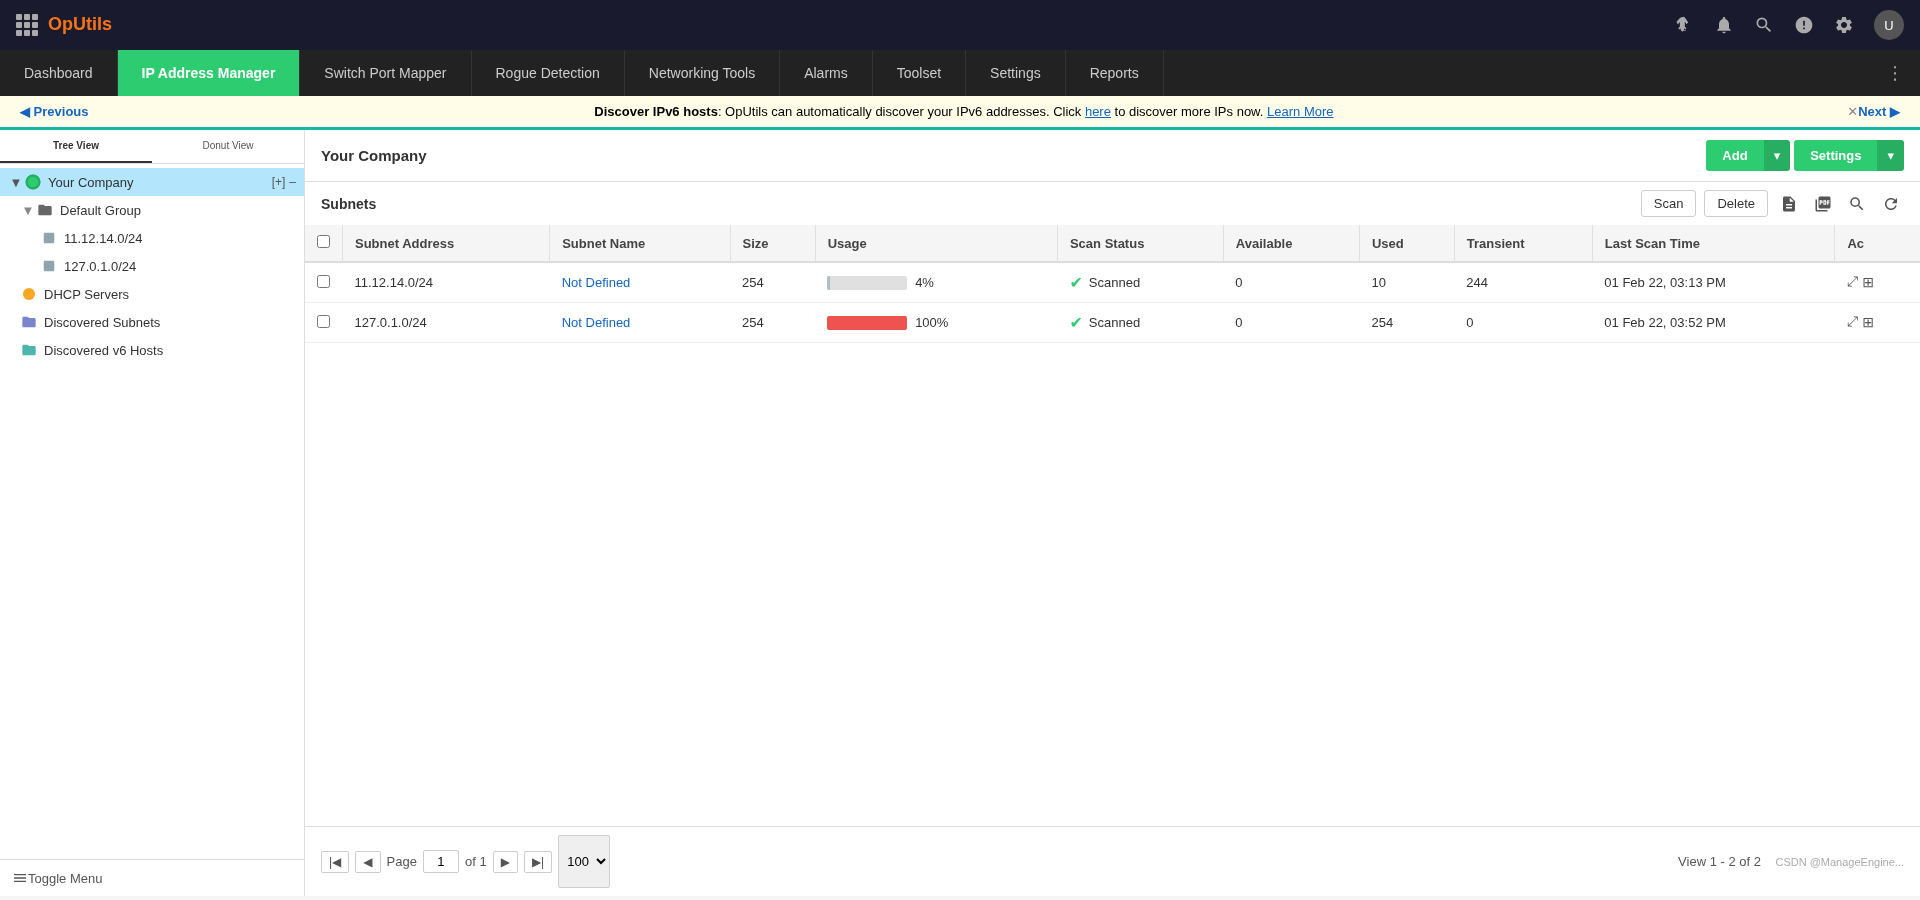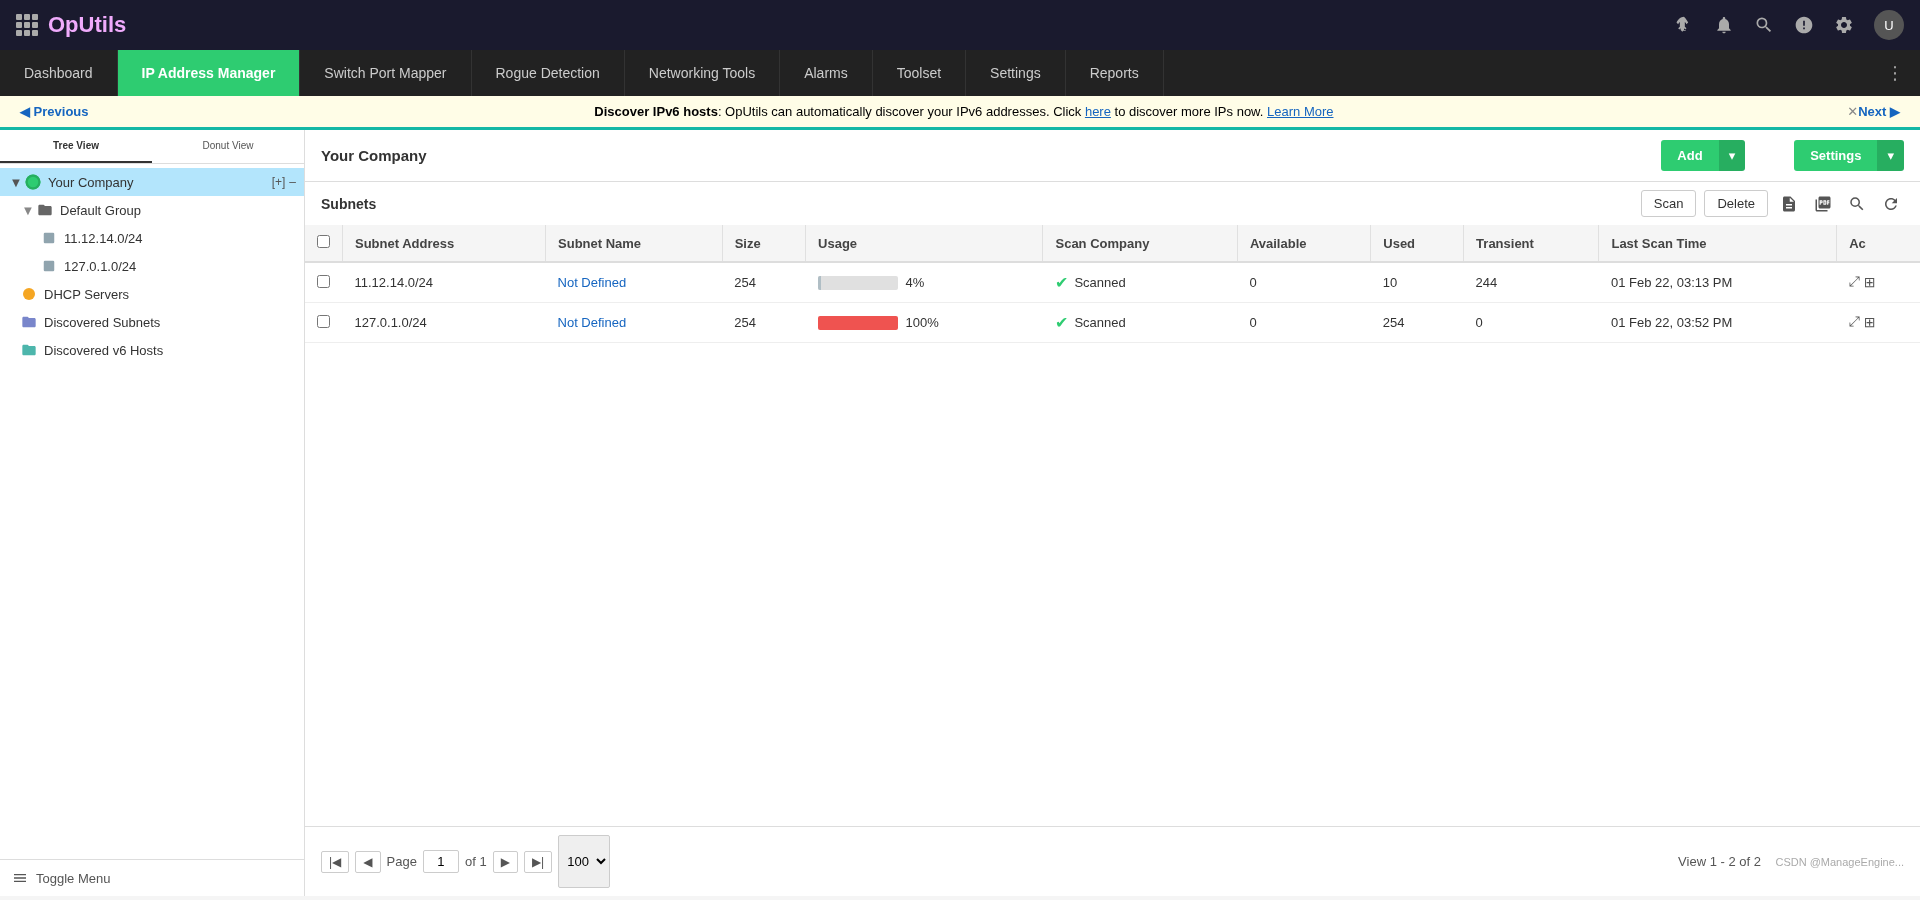--- a/index.html
+++ b/index.html
@@ -9,24 +9,24 @@
     .app-bar {
       display: flex;
       align-items: center;
       background: #1a1a2e;
       height: 50px;
       padding: 0 16px;
       color: #fff;
     }
     .app-bar-logo {
       display: flex;
-      align-items: center;
+      align-items: flex-start;
       gap: 10px;
-      color: #f0abfc;
-      font-size: 22px;
+      color: #f97316;
+      font-size: 18px;
       font-weight: bold;
       flex: 1;
     }
     .grid-icon {
       display: grid;
       grid-template-columns: repeat(3,6px);
       grid-template-rows: repeat(3,6px);
       gap: 2px;
     }
     .grid-icon span { background: #aaa; border-radius: 1px; }
@@ -131,21 +131,20 @@
     .tree-expand { width: 16px; height: 16px; display: inline-flex; align-items: center; justify-content: center; cursor: pointer; flex-shrink: 0; }
     .indent1 { padding-left: 20px; }
     .indent2 { padding-left: 40px; }
     .tree-actions { display: flex; align-items: center; margin-left: auto; gap: 4px; }
     .tree-actions span { color: #555; font-size: 12px; cursor: pointer; }
     .sidebar-footer {
       border-top: 1px solid #ddd;
       padding: 10px 12px;
       display: flex;
       align-items: center;
-      gap: 8px;
       cursor: pointer;
       color: #555;
       font-size: 13px;
     }
 
     
     .content-area {
       flex: 1;
       display: flex;
       flex-direction: column;
@@ -164,21 +163,20 @@
     .header-buttons { display: flex; gap: 4px; }
     .btn-green {
       background: #2ecc71;
       color: #fff;
       border: none;
       padding: 8px 16px;
       cursor: pointer;
       font-size: 13px;
       border-radius: 3px 0 0 3px;
       font-weight: bold;
-      margin-left: 45px;
     }
     .btn-green-dropdown {
       background: #27ae60;
       color: #fff;
       border: none;
       padding: 8px 10px;
       cursor: pointer;
       font-size: 13px;
       border-radius: 0 3px 3px 0;
     }
@@ -508,21 +506,21 @@
         <table>
           <thead>
             <tr>
               <th class="col-check">
                 <input type="checkbox" style="">
               </th>
               <th>Subnet Address</th>
               <th>Subnet Name</th>
               <th>Size</th>
               <th>Usage</th>
-              <th>Scan Company</th>
+              <th>Scan Status</th>
               <th>Available</th>
               <th>Used</th>
               <th>Transient</th>
               <th>Last Scan Time</th>
               <th>Ac</th>
             </tr>
           </thead>
           <tbody id="table-body">
           <tr>
     <td class="col-check">

